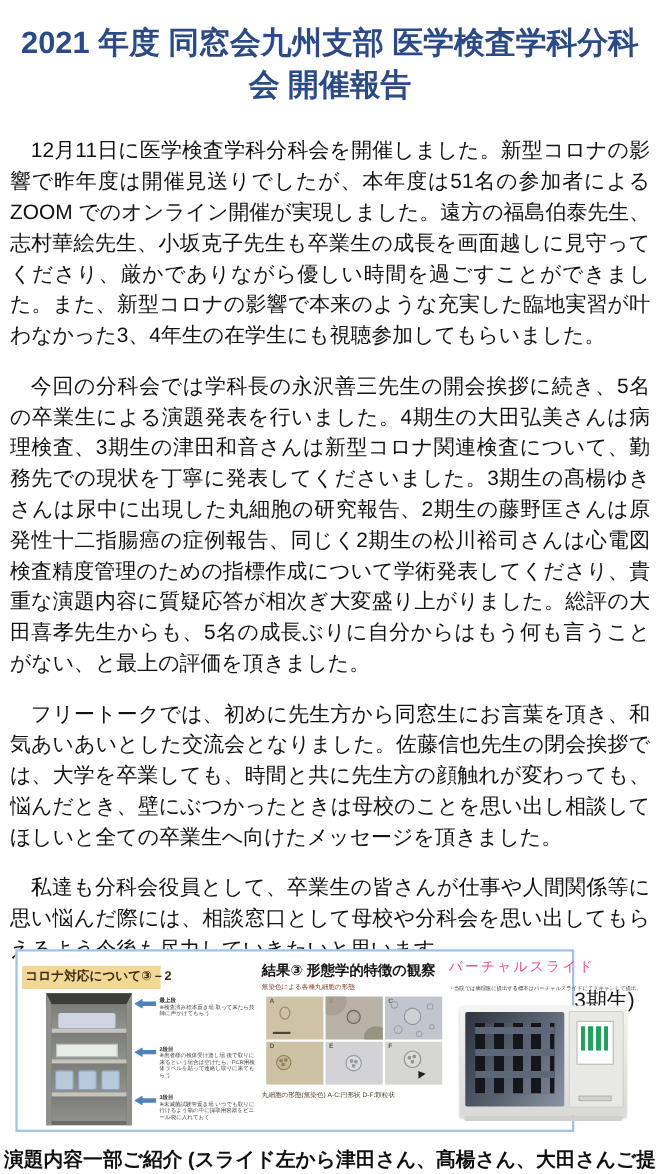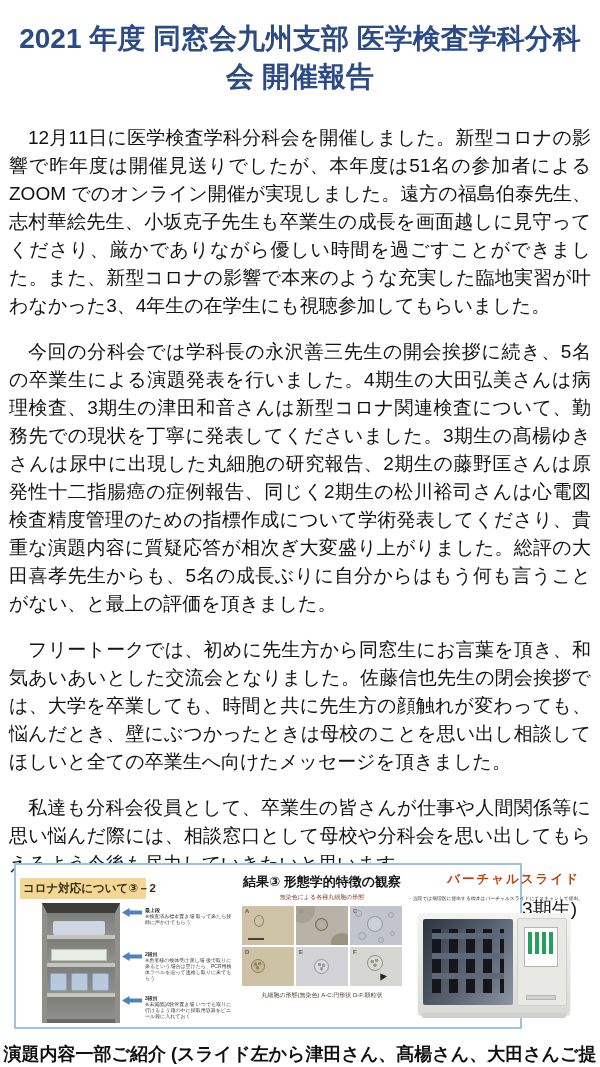--- a/index.html
+++ b/index.html
@@ -40,36 +40,36 @@
   .bin.b1{ left:3px; } .bin.b2{ left:24px; } .bin.b3{ left:45px; }
   .annots { position:absolute; left:102px; top:28px; width:114px; }
   .annot { position:absolute; left:0; display:flex; align-items:flex-start; }
   .annot.a1{ top:4px; } .annot.a2{ top:48px; } .annot.a3{ top:92px; }
   .arrow-left { flex:0 0 20px; width:20px; height:9px; margin-top:1px; background:#4F81BD;
     clip-path:polygon(0 50%,38% 0,38% 28%,100% 28%,100% 72%,38% 72%,38% 100%); }
   .annot-text { margin-left:3px; font-size:5px; line-height:6px; color:#3a3a3a; width:90px; }
   .annot-text b { display:block; font-size:5px; color:#2a2a2a; }
 
   
-  .slide-micro { position:absolute; left:222px; top:8px; width:168px; height:150px; text-align:center; }
+  .slide-micro { position:absolute; left:222px; top:8px; width:168px; height:150px; text-align:left; }
   .micro-title { font-size:13px; font-weight:bold; color:#141414; white-space:nowrap; }
   .micro-sub { font-size:6px; color:#7F3A2A; margin-top:2px; }
   .micro-grid { margin-top:4px; display:grid; grid-template-columns:repeat(3,52px);
     grid-auto-rows:39px; gap:2px; justify-content:center; }
   .mp { position:relative; overflow:hidden; }
   .mp .lt { position:absolute; left:3px; top:2px; font-size:6px; font-weight:bold; color:#5a5a55; }
   .p-a{ background:#CFC3A6; } .p-b{ background:#B9B2A6; } .p-c{ background:#C2C6CC; }
   .p-d{ background:#CDC2A4; } .p-e{ background:#D3D3D7; } .p-f{ background:#D6D6D2; }
   .cell { position:absolute; border-radius:50%; }
   .scalebar { position:absolute; left:6px; bottom:5px; width:16px; height:2px; background:#4a4538; }
   .micro-cap { margin-top:5px; font-size:6px; color:#4A3A2A; }
 
   
   .slide-virtual { position:absolute; left:392px; top:6px; width:172px; height:154px; }
-  .virt-title { text-align:right; font-size:12.5px; font-weight:bold; color:#c2410c;
+  .virt-title { text-align:left; font-size:12.5px; font-weight:normal; color:#ec4899;
     letter-spacing:2px; }
   .virt-bullet { margin-top:7px; font-size:4.8px; color:#333; white-space:nowrap; overflow:hidden; }
   .scanner { position:relative; margin:12px auto 0; width:152px; height:100px;
     background:linear-gradient(#f4f4f1,#d9d9d5); border-radius:3px;
     box-shadow:0 3px 2px rgba(0,0,0,.15); }
   .scan-window { position:absolute; left:5px; top:6px; width:90px; height:86px; border-radius:2px;
     background:linear-gradient(120deg,#2e3440,#5a6472 55%,#8b95a3); }
   .rack { position:absolute; left:9px; top:10px; right:9px; bottom:12px;
     background-image:
       repeating-linear-gradient(0deg, rgba(0,0,0,0) 0 14px, #5d6777 14px 20px),

